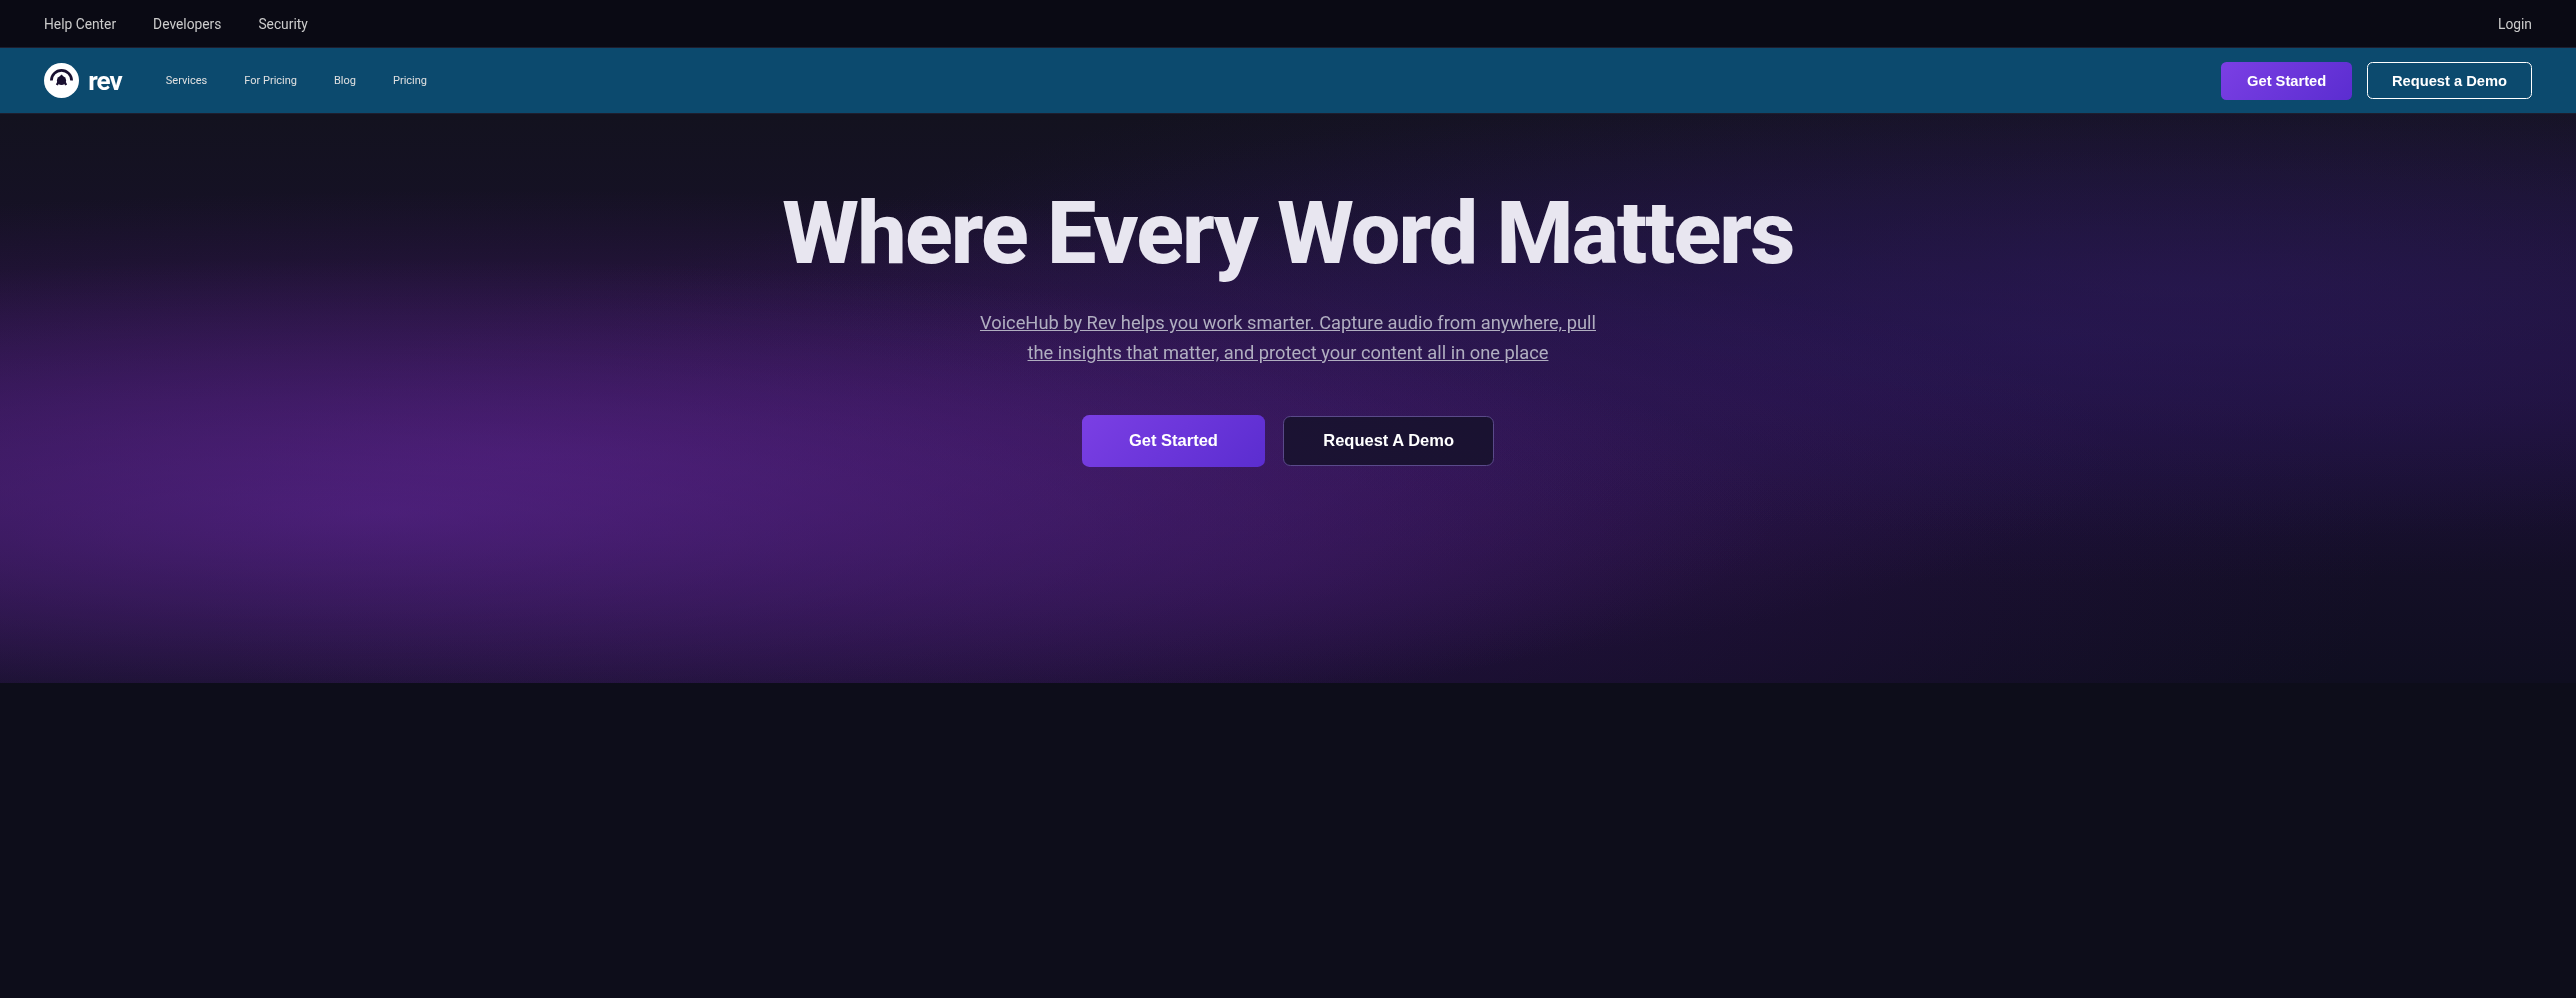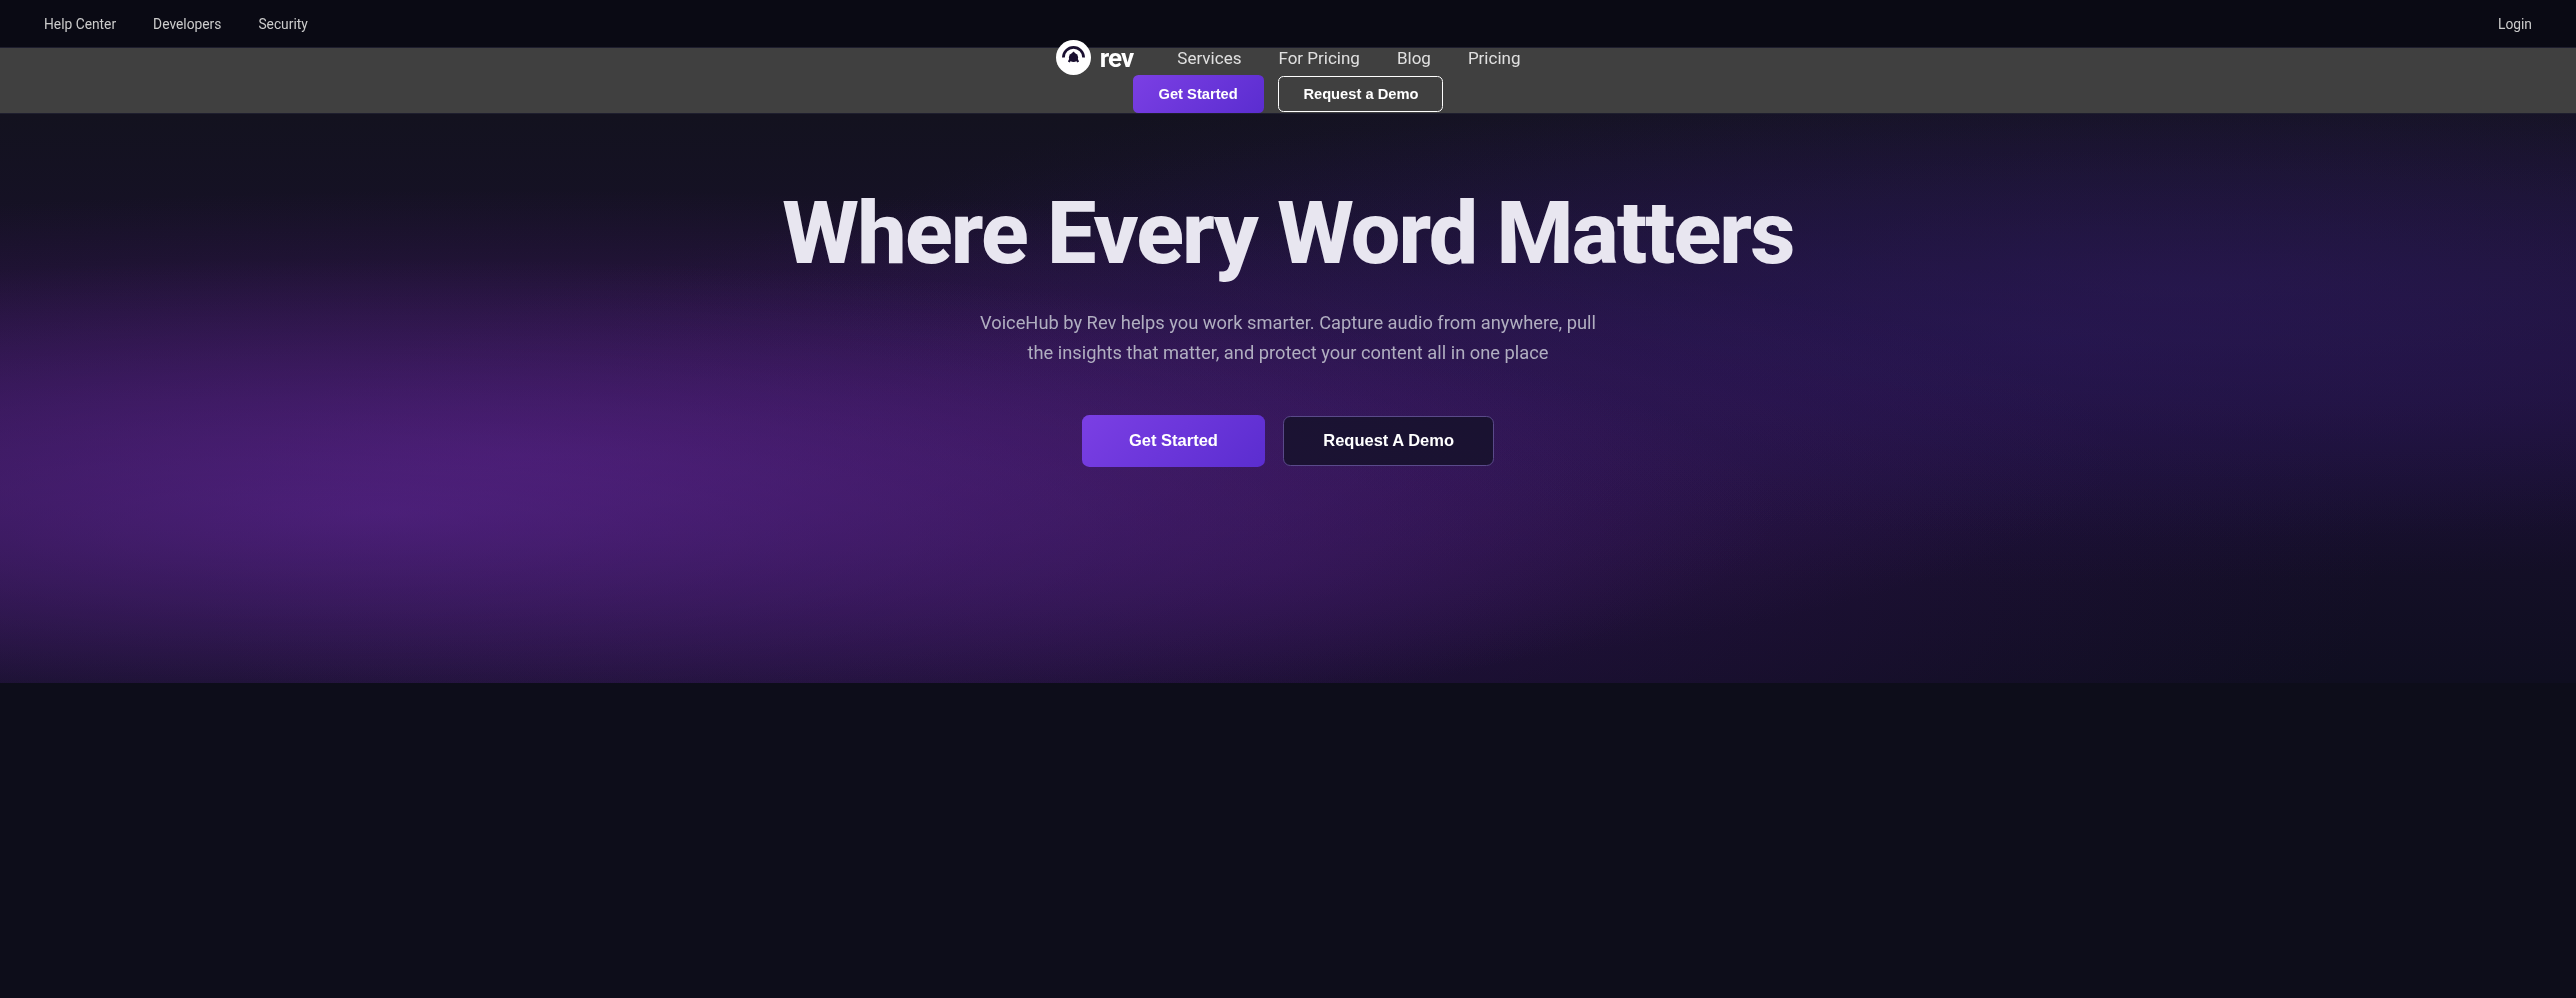--- a/index.html
+++ b/index.html
@@ -48,28 +48,27 @@
 
     .login-link {
       color: #cccccc;
       font-size: 13.8px;
       cursor: pointer;
       text-decoration: none;
     }
 
     
     .main-nav {
-      background: #404040;
+      background: #0c4a6e;
       border-bottom: 0.9px solid #1e1e2e;
       padding: 0 44px;
       height: 66px;
       display: flex;
       align-items: center;
-      justify-content: flex-end;
-      flex-direction: column;
+      justify-content: space-between;
     }
 
     .nav-left {
       display: flex;
       align-items: center;
       gap: 44px;
     }
 
     .logo {
       display: flex;
@@ -91,21 +90,21 @@
     }
 
     .nav-links {
       display: flex;
       align-items: center;
       gap: 37px;
     }
 
     .nav-link {
       color: #e0e0e0;
-      font-size: 17px;
+      font-size: 11px;
       cursor: pointer;
       text-decoration: none;
       font-weight: 400;
     }
 
     .nav-right {
       display: flex;
       align-items: center;
       gap: 14.7px;
     }
@@ -175,20 +174,21 @@
     }
 
     .hero-subtitle {
       font-size: 18.3px;
       color: #b0aec0;
       max-width: 624px;
       line-height: 1.6;
       margin-bottom: 48px;
       position: relative;
       z-index: 1;
+      text-decoration: underline;
     }
 
     .hero-buttons {
       display: flex;
       gap: 18.3px;
       align-items: center;
       position: relative;
       z-index: 1;
     }
 

